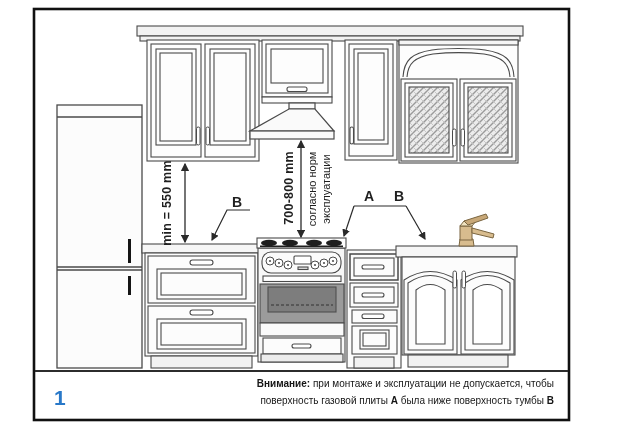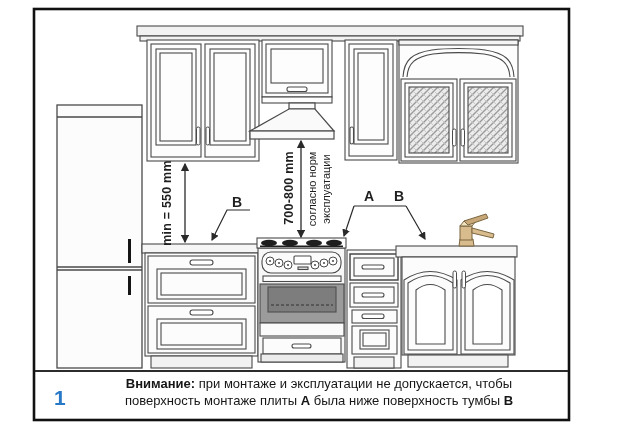--- a/index.html
+++ b/index.html
@@ -8,21 +8,21 @@
     font-family:"Liberation Sans","DejaVu Sans",sans-serif; overflow:hidden;
   }
   .stage svg { position:absolute; left:0; top:0; }
   .lbl { position:absolute; color:#1f1f1f; white-space:nowrap; }
   .vlbl { position:absolute; color:#1f1f1f; white-space:nowrap;
           transform:translate(-50%,-50%) rotate(-90deg); }
   .dim-bold { font-size:12.5px; font-weight:bold; letter-spacing:.2px; }
   .dim-note { font-size:11px; }
   .callout { font-size:14px; font-weight:bold; transform:translate(-50%,-50%); }
   .caption { position:absolute; left:84px; top:376px; width:470px;
-             text-align:center; font-size:13px; line-height:16.5px; color:#161616; }
+             text-align:right; font-size:10px; line-height:16.5px; color:#161616; }
   .caption b { font-weight:bold; }
   .fig-num { position:absolute; left:54px; top:386px; font-size:21px;
              font-weight:bold; color:#2878c8; }
 </style>
 </head>
 <body>
 
 <div class="stage">
 
 <svg width="628" height="439" viewBox="0 0 628 439">
@@ -217,18 +217,18 @@
 <div class="vlbl dim-bold" style="left:289px; top:188px;">700-800 mm</div>
 <div class="vlbl dim-note" style="left:312px; top:189px;">согласно норм</div>
 <div class="vlbl dim-note" style="left:326px; top:189px;">эксплуатации</div>
 
 <div class="lbl callout" style="left:237px; top:202px;">B</div>
 <div class="lbl callout" style="left:369px; top:196px;">A</div>
 <div class="lbl callout" style="left:399px; top:196px;">B</div>
 
 <div class="caption">
   <div><b>Внимание:</b><span> при монтаже и эксплуатации не допускается, чтобы</span></div>
-  <div><span>поверхность монтаже плиты </span><b>А</b><span> была ниже поверхность тумбы </span><b>В</b></div>
+  <div><span>поверхность газовой плиты </span><b>А</b><span> была ниже поверхность тумбы </span><b>В</b></div>
 </div>
 
 <div class="fig-num">1</div>
 
 </div>
 
 </body></html>

